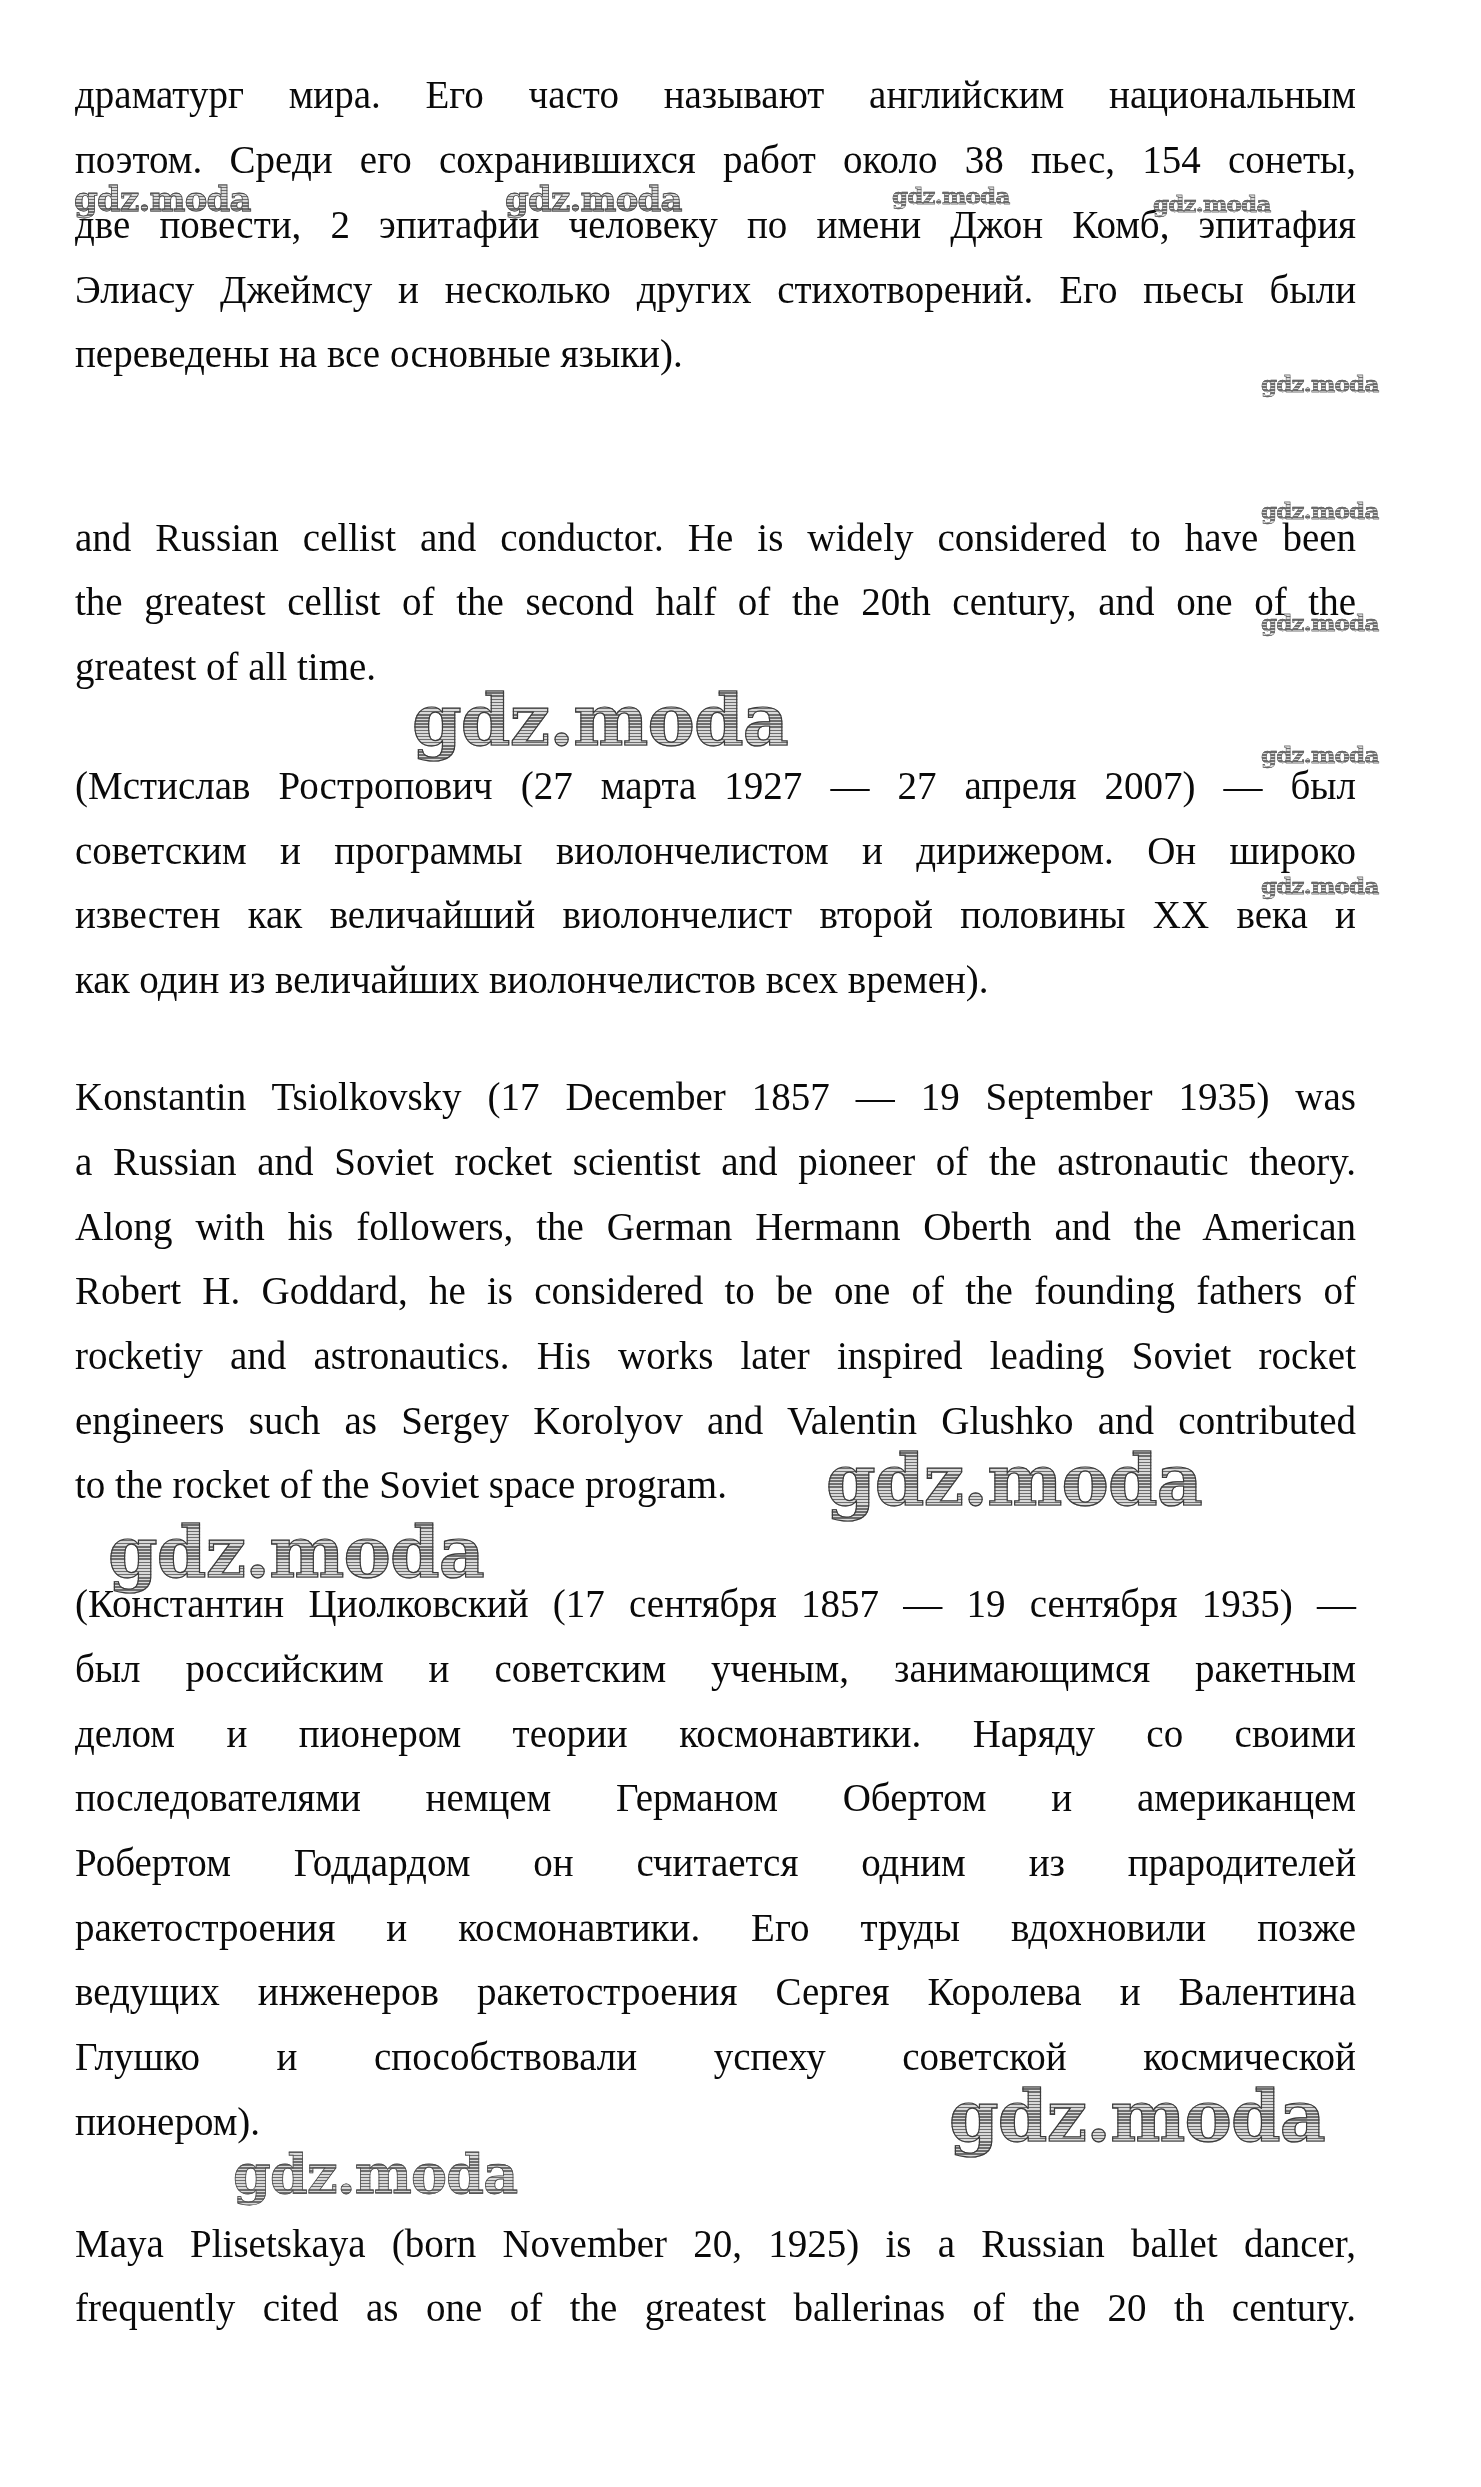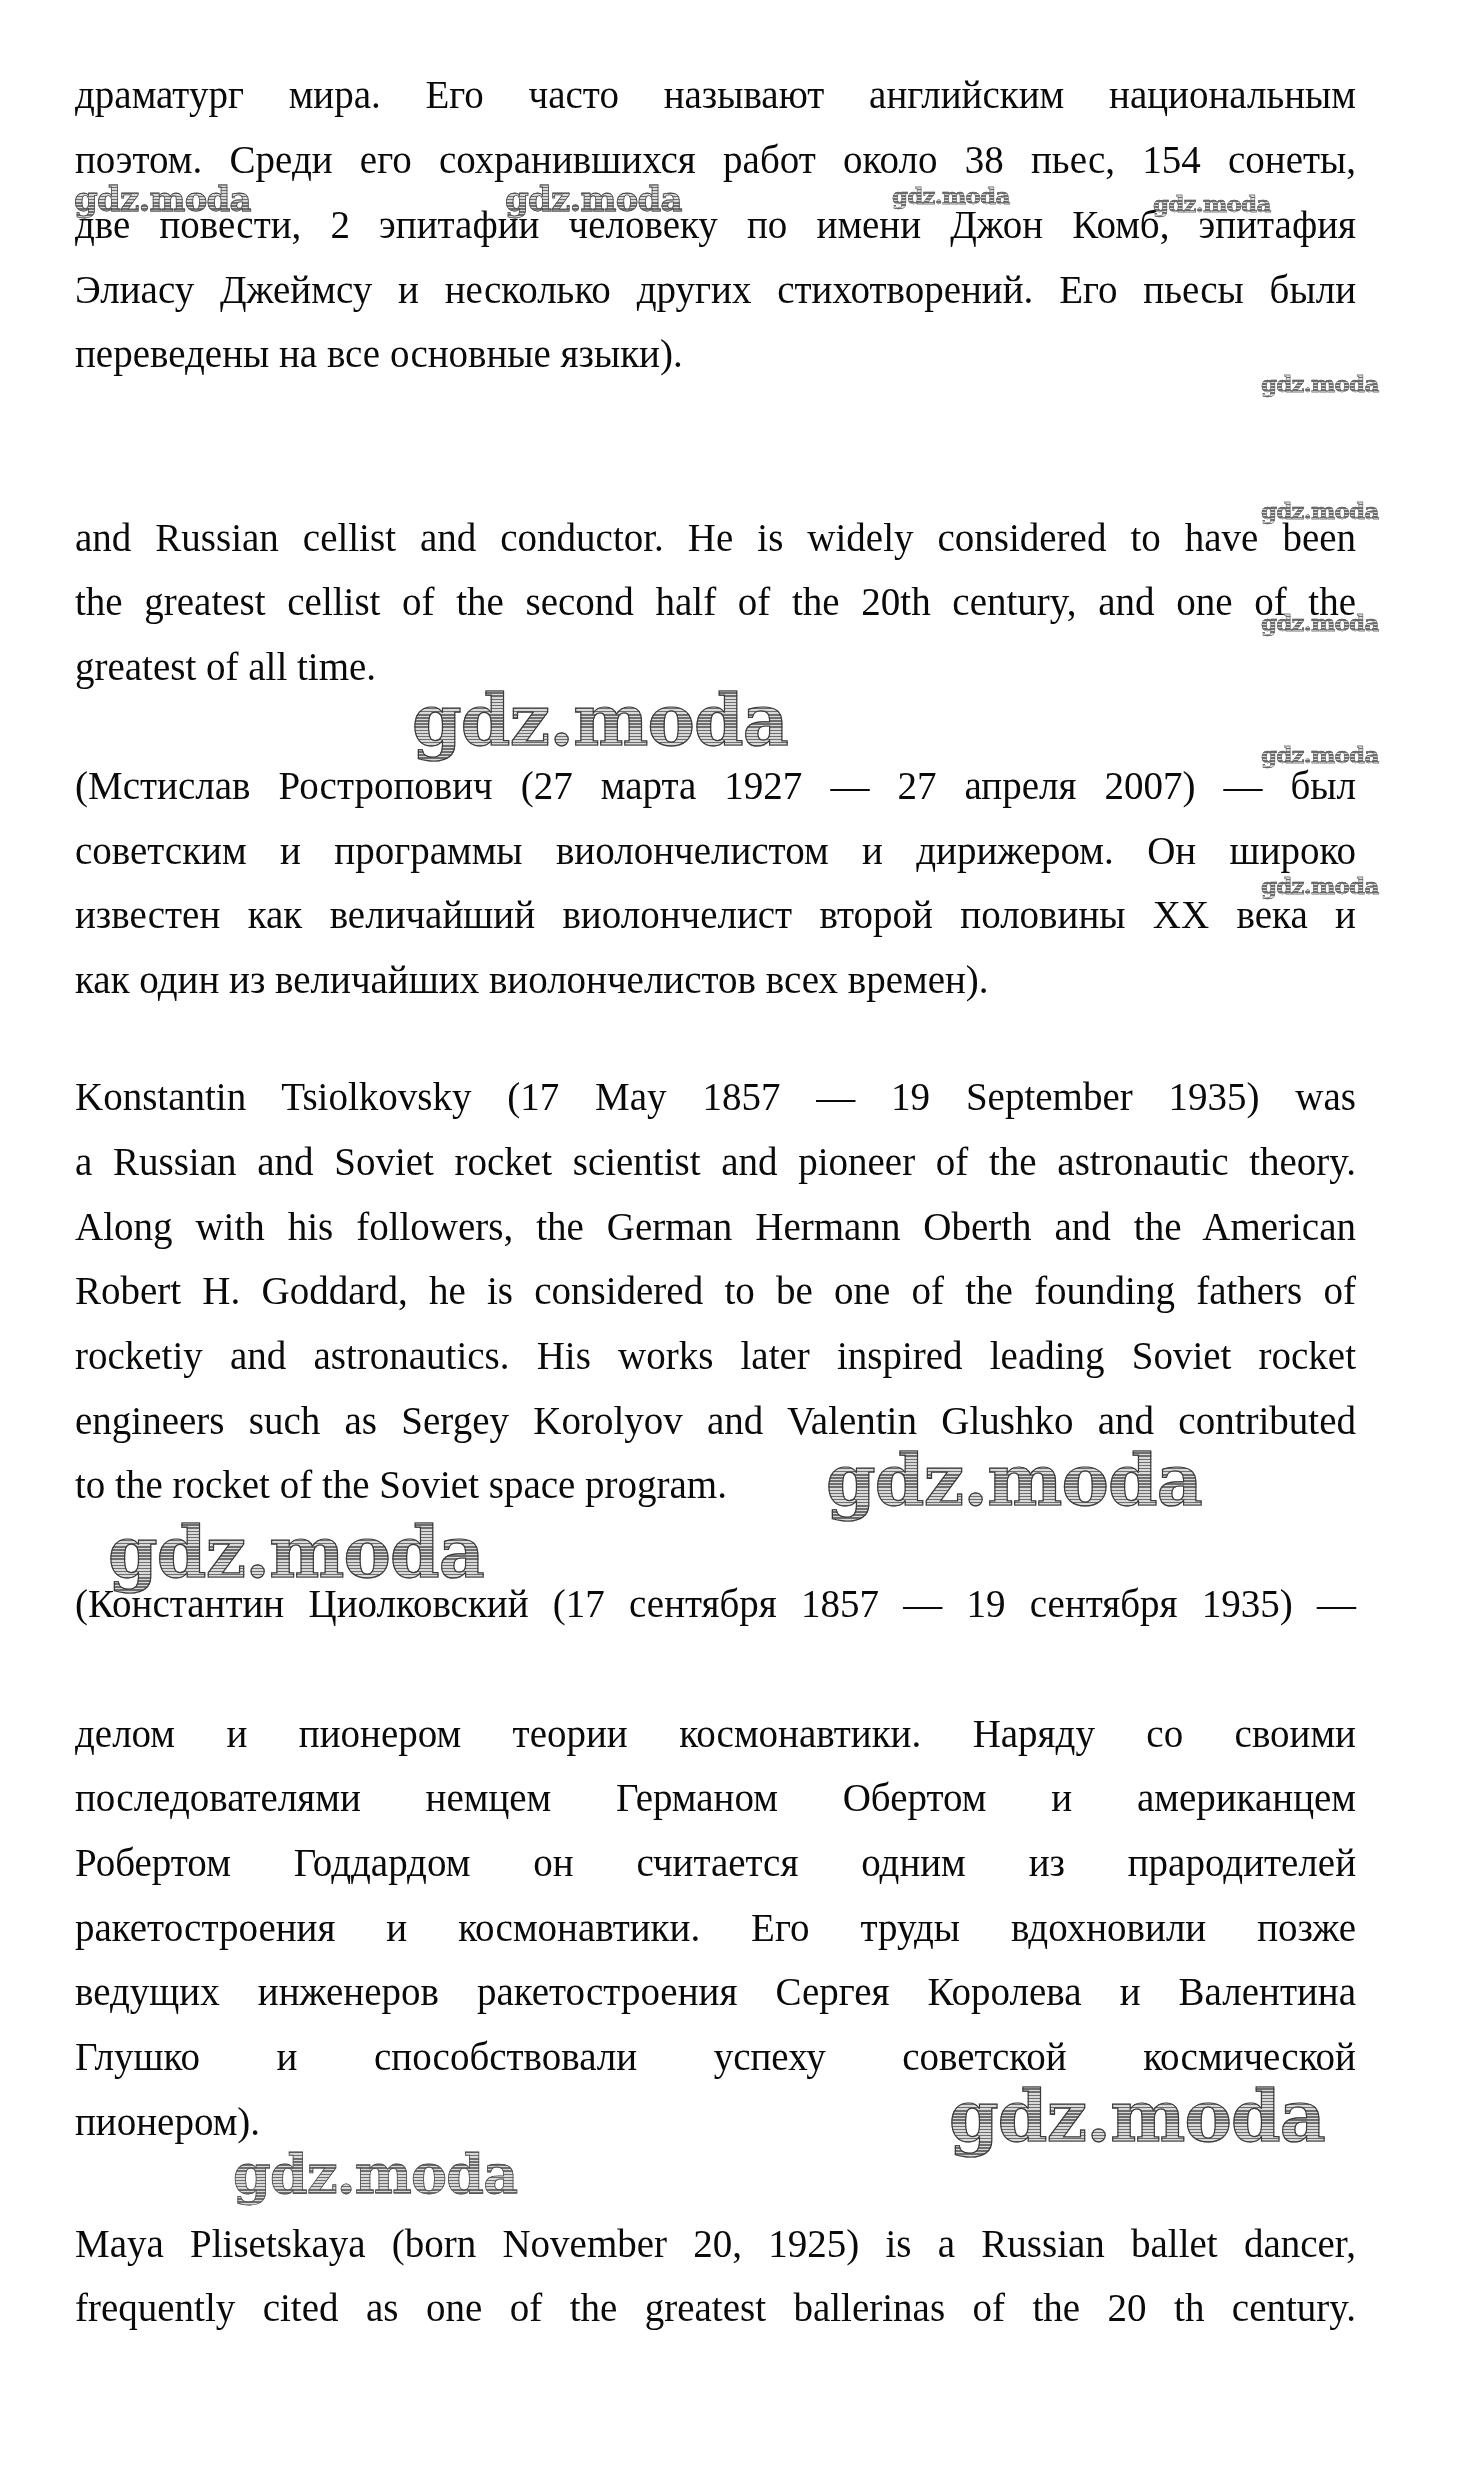--- a/index.html
+++ b/index.html
@@ -31,29 +31,30 @@
 
   <div class="line just" style="top:515px">and Russian cellist and conductor. He is widely considered to have been</div>
   <div class="line just" style="top:579px">the greatest cellist of the second half of the 20th century, and one of the</div>
   <div class="line" style="top:644px">greatest of all time.</div>
 
   <div class="line just" style="top:763px">(Мстислав Ростропович (27 марта 1927 — 27 апреля 2007) — был</div>
   <div class="line just" style="top:828px">советским и программы виолончелистом и дирижером. Он широко</div>
   <div class="line just" style="top:892px">известен как величайший виолончелист второй половины XX века и</div>
   <div class="line" style="top:957px">как один из величайших виолончелистов всех времен).</div>
 
-  <div class="line just" style="top:1074px">Konstantin Tsiolkovsky (17 May 1857 — 19 September 1935) was</div>
+  <div class="line just" style="top:1074px">Konstantin Tsiolkovsky (17 December 1857 — 19 September 1935) was</div>
   <div class="line just" style="top:1139px">a Russian and Soviet rocket scientist and pioneer of the astronautic theory.</div>
   <div class="line just" style="top:1204px">Along with his followers, the German Hermann Oberth and the American</div>
   <div class="line just" style="top:1268px">Robert H. Goddard, he is considered to be one of the founding fathers of</div>
   <div class="line just" style="top:1333px">rocketiy and astronautics. His works later inspired leading Soviet rocket</div>
   <div class="line just" style="top:1398px">engineers such as Sergey Korolyov and Valentin Glushko and contributed</div>
   <div class="line" style="top:1462px">to the rocket of the Soviet space program.</div>
 
   <div class="line just" style="top:1581px">(Константин Циолковский (17 сентября 1857 — 19 сентября 1935) —</div>
+  <div class="line just" style="top:1646px">был российским и советским ученым, занимающимся ракетным</div>
   <div class="line just" style="top:1711px">делом и пионером теории космонавтики. Наряду со своими</div>
   <div class="line just" style="top:1775px">последователями немцем Германом Обертом и американцем</div>
   <div class="line just" style="top:1840px">Робертом Годдардом он считается одним из прародителей</div>
   <div class="line just" style="top:1905px">ракетостроения и космонавтики. Его труды вдохновили позже</div>
   <div class="line just" style="top:1969px">ведущих инженеров ракетостроения Сергея Королева и Валентина</div>
   <div class="line just" style="top:2034px">Глушко и способствовали успеху советской космической</div>
   <div class="line" style="top:2099px">пионером).</div>
 
   <div class="line just" style="top:2221px">Maya Plisetskaya (born November 20, 1925) is a Russian ballet dancer,</div>
   <div class="line just" style="top:2285px">frequently cited as one of the greatest ballerinas of the 20 th century.</div>

